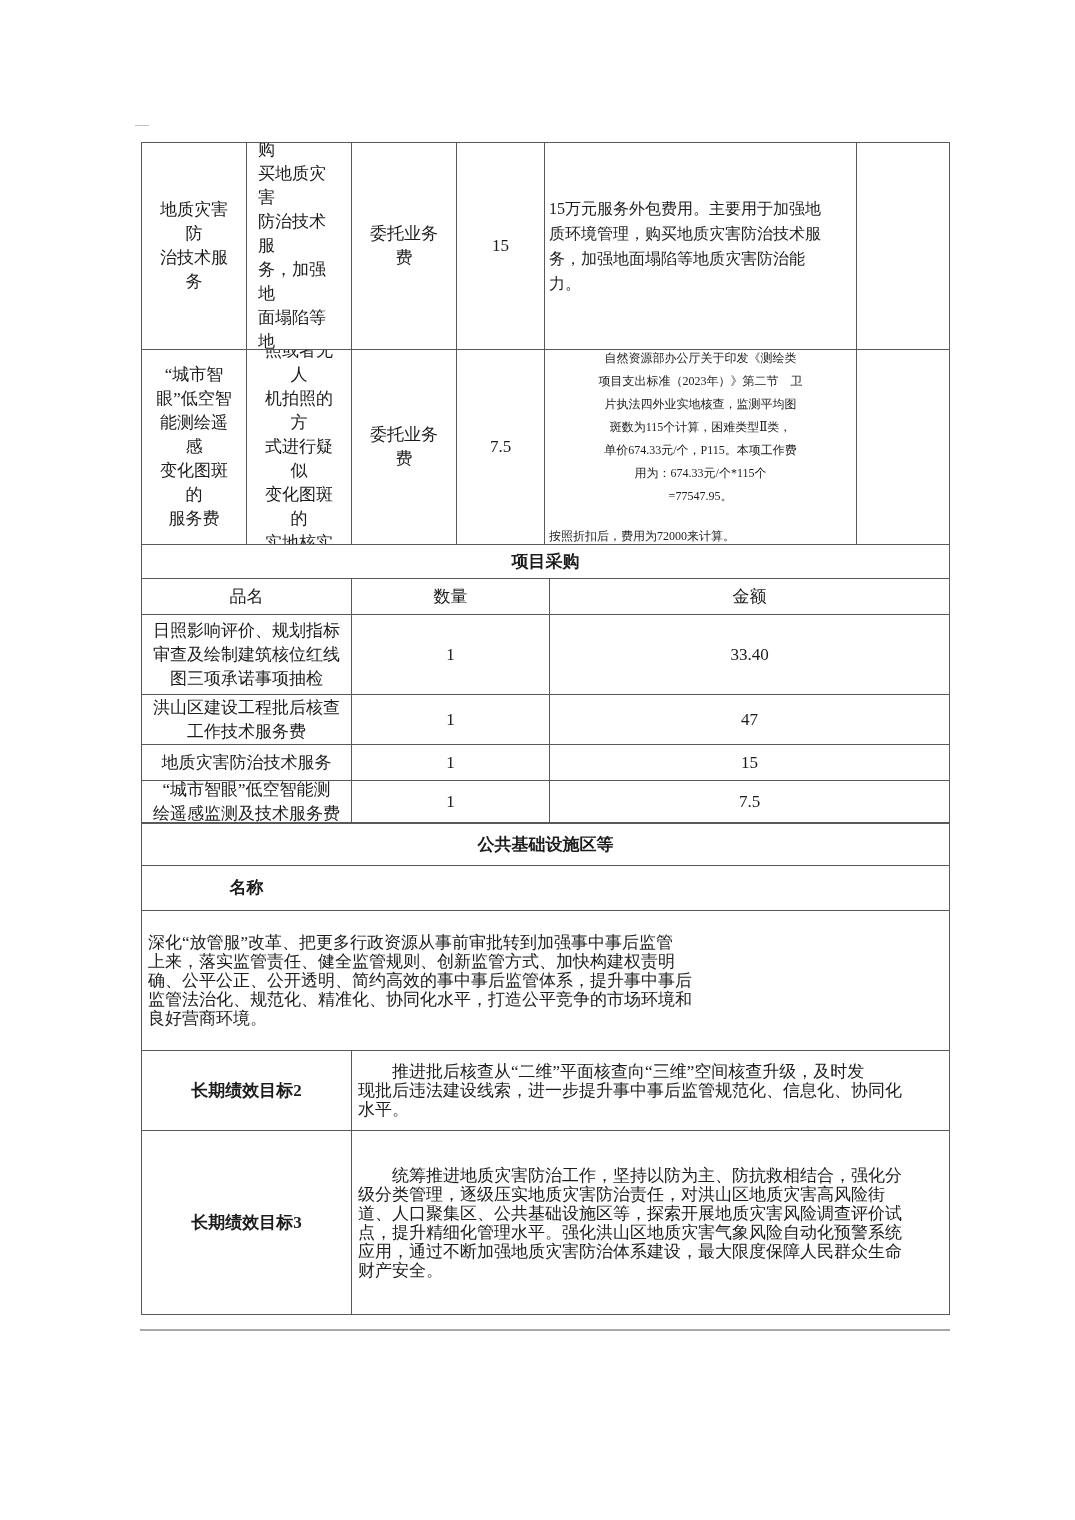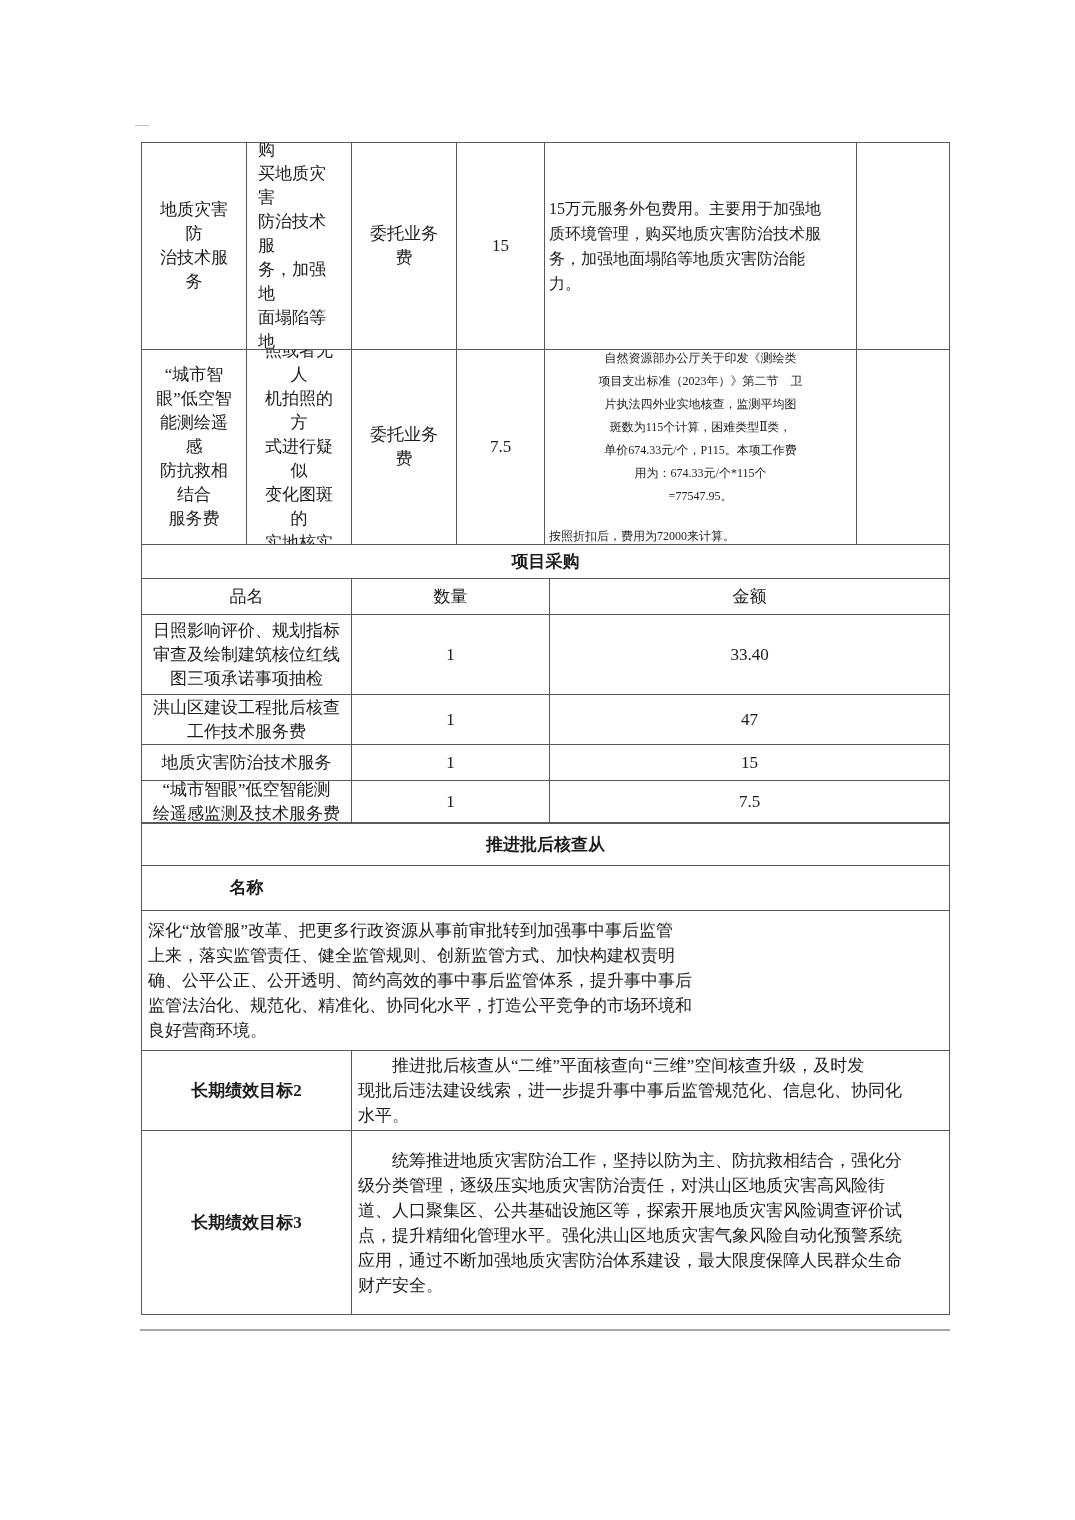--- a/index.html
+++ b/index.html
@@ -49,21 +49,21 @@
   .h-title1{height:34px;} .h-phead{height:36px;}
   .h-p1{height:80px;} .h-p2{height:50px;} .h-p3{height:36px;} .h-p4{height:42px;}
   .h-title2{height:43px;} .h-ghead{height:45px;}
   .h-g1{height:140px;} .h-g2{height:80px;} .h-g3{height:184px;}
 
   .section-title{font-weight:bold;font-size:17px;}
   .basis-cell{flex-direction:column;justify-content:center;padding:2px 4px;}
   .basis-cell .t{font-size:12px;line-height:23px;}
   .basis-cell .t.sub{text-align:left;margin-top:17px;}
   .desc{padding:2px 8px 2px 6px;}
-  .desc .t{line-height:25px;text-align:left;}
+  .desc .t{line-height:19px;text-align:left;}
   .budget-note{padding:2px 4px;}
   .budget-note .t{font-size:16px;line-height:25px;text-align:left;}
 </style>
 </head>
 <body>
 
 <div class="page">
 
   <div class="pb-top"></div>
 
@@ -99,21 +99,21 @@
       <div class="td fill">
         <span class="t"></span>
       </div>
     </div>
 
     <div class="tr h-rowB">
       <div class="td c-a1">
         <span class="t">“城市智
 眼”低空智
 能测绘遥感
-防抗救相结合
+变化图斑的
 服务费</span>
       </div>
       <div class="td c-a2">
         <span class="t">利用人工拍
 照或者无人
 机拍照的方
 式进行疑似
 变化图斑的
 实地核实取
 证</span>
@@ -204,21 +204,21 @@
       <div class="td c-b2">
         <span class="t">1</span>
       </div>
       <div class="td fill">
         <span class="t">7.5</span>
       </div>
     </div>
 
     <div class="tr thick h-title2">
       <div class="td fill">
-        <span class="t section-title">推进批后核查从</span>
+        <span class="t section-title">公共基础设施区等</span>
       </div>
     </div>
 
     <div class="tr h-ghead">
       <div class="td c-c1">
         <span class="t">名称</span>
       </div>
     </div>
 
     <div class="tr h-g1">

